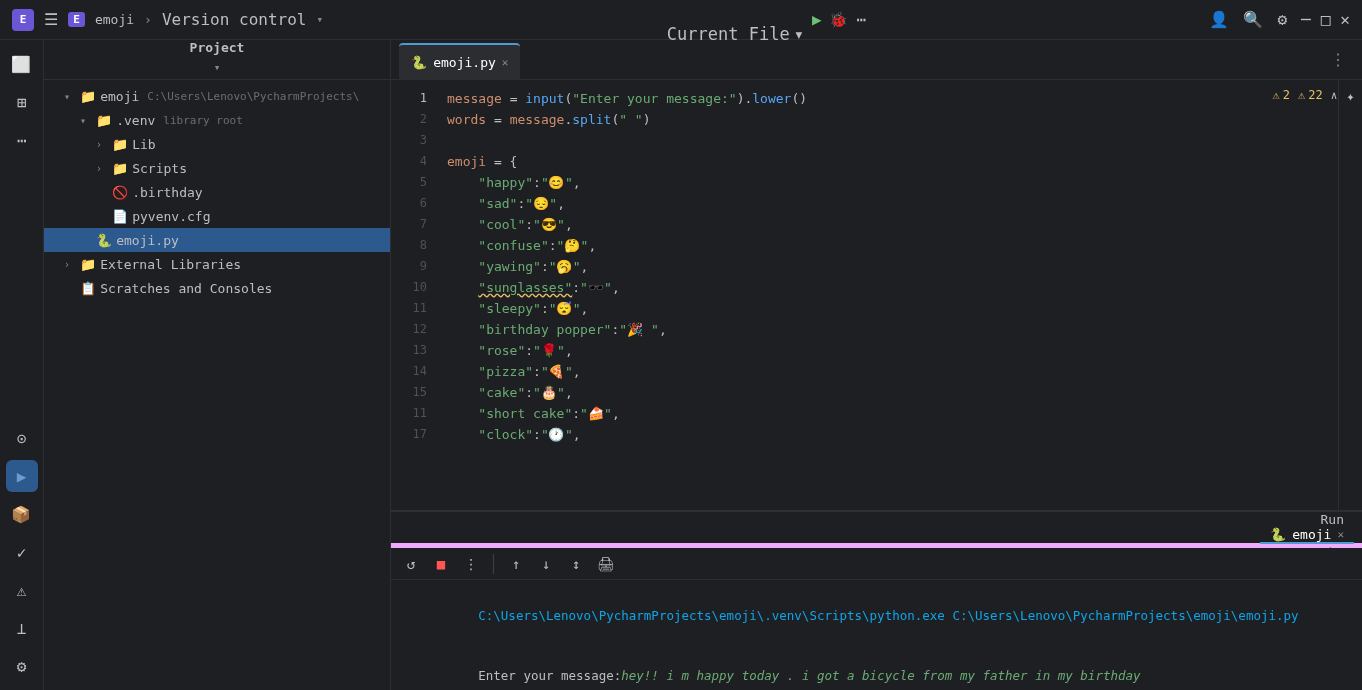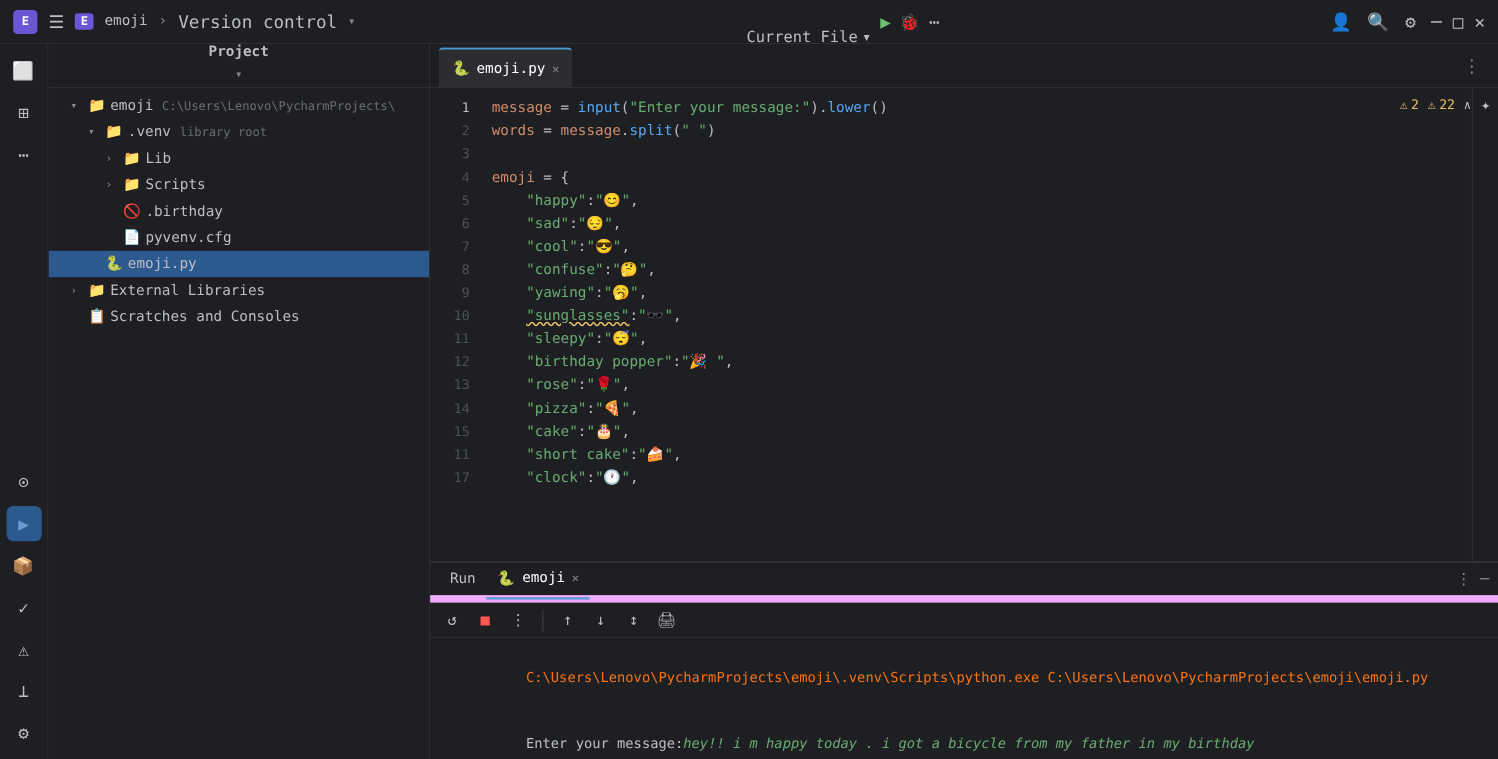--- a/index.html
+++ b/index.html
@@ -67,21 +67,21 @@
     }
     .project-name {
       font-size: 13px;
       color: #bcbec4;
     }
     .version-control {
       font-size: 16px;
       color: #bcbec4;
     }
     .current-file-btn {
-      font-size: 14px;
+      font-size: 17px;
       color: #bcbec4;
       display: flex;
       align-items: center;
       gap: 4px;
       cursor: pointer;
       margin-top: 28px;
     }
     .run-btn {
       color: #6fbf73;
       font-size: 16px;
@@ -360,23 +360,24 @@
       background: #1e1f22;
       border-top: 2px solid #2d2f34;
       display: flex;
       flex-direction: column;
       flex-shrink: 0;
     }
     .bottom-tabs {
       height: 36px;
       background: #1e1f22;
       display: flex;
-      align-items: center;
-      border-bottom: 7px solid #f0abfc;
+      align-items: flex-end;
+      border-bottom: 5px solid #f0abfc;
       padding: 0 8px;
+      flex-direction: column;
     }
     .bottom-tab {
       display: flex;
       align-items: center;
       height: 36px;
       padding: 0 10px;
       gap: 6px;
       font-size: 13px;
       cursor: pointer;
       color: #bcbec4;
@@ -421,21 +422,21 @@
     .terminal {
       flex: 1;
       background: #1e1f22;
       padding: 6px 12px;
       font-size: 12.5px;
       font-family: 'Consolas', monospace;
       overflow: auto;
       color: #bcbec4;
     }
     .terminal-line { line-height: 20px; white-space: pre-wrap; }
-    .terminal-path { color: #f97316; }
+    .terminal-path { color: #0ea5e9; }
     .terminal-italic { font-style: italic; color: #6aab73; }
   </style>
 </head>
 <body>
 
 <div class="titlebar">
   <div class="titlebar-left">
     <div class="app-icon">E</div>
     <span class="hamburger-icon">☰</span>
     <span class="project-badge">E</span>

